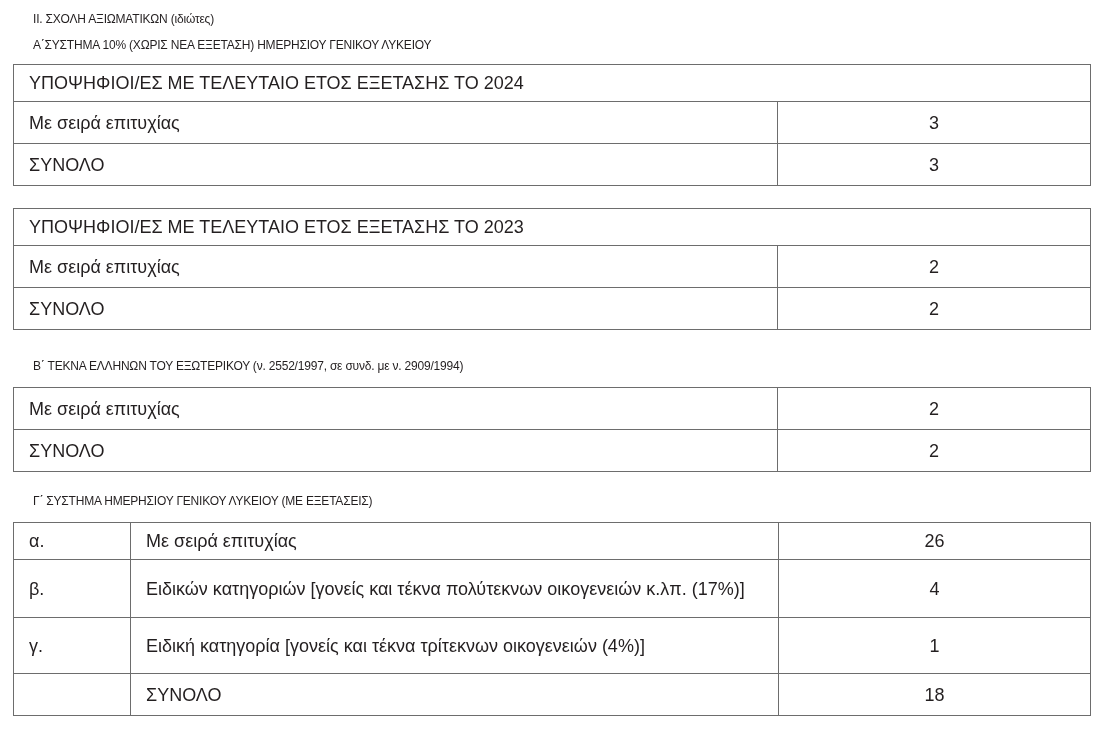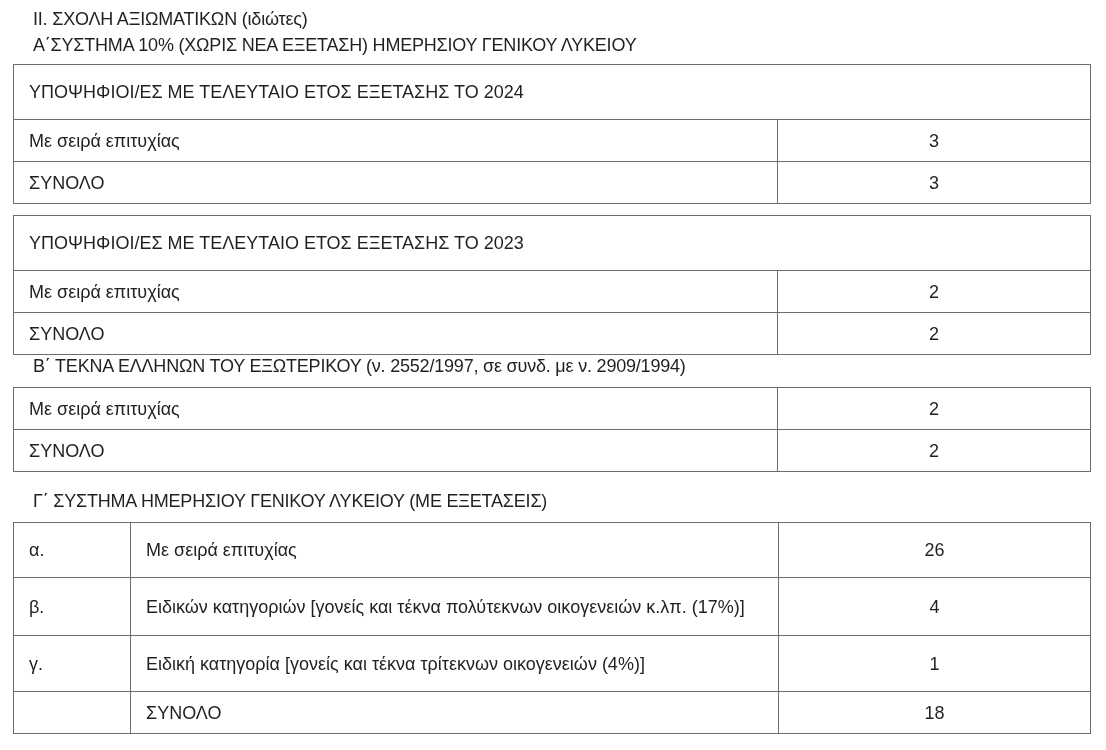--- a/index.html
+++ b/index.html
@@ -11,21 +11,21 @@
       width: 1106px;
       height: 750px;
       position: relative;
       overflow: hidden;
       font-family: "Liberation Sans", "DejaVu Sans", sans-serif;
       color: #231f20;
     }
     .heading {
       position: absolute;
       left: 33px;
-      font-size: 18px;
+      font-size: 12px;
       line-height: 22px;
       white-space: nowrap;
       letter-spacing: -0.2px;
     }
     table.doc {
       position: absolute;
       left: 13px;
       width: 1077px;
       border-collapse: collapse;
       table-layout: fixed;
@@ -38,21 +38,21 @@
       line-height: 22px;
     }
     table.doc td.num {
       text-align: center;
       padding: 0;
     }
     table.doc td.dark-top {
       border-top-color: #231f20;
     }
     .r43 { height: 42px; }
-    .r44 { height: 55px; }
+    .r44 { height: 37px; }
     .r59 { height: 58px; }
     .r57 { height: 56px; }
   </style>
 </head>
 <body>
 
 <div class="heading" style="top:8px;">II. ΣΧΟΛΗ ΑΞΙΩΜΑΤΙΚΩΝ (ιδιώτες)</div>
 <div class="heading" style="top:34px;">Α΄ΣΥΣΤΗΜΑ 10% (ΧΩΡΙΣ ΝΕΑ ΕΞΕΤΑΣΗ) ΗΜΕΡΗΣΙΟΥ ΓΕΝΙΚΟΥ ΛΥΚΕΙΟΥ</div>
 
 <table class="doc" style="top:64px;">
@@ -68,21 +68,21 @@
     <td class="dark-top">Με σειρά επιτυχίας</td>
     <td class="num dark-top">3</td>
   </tr>
   <tr class="r43">
     <td class="dark-top">ΣΥΝΟΛΟ</td>
     <td class="num dark-top">3</td>
   </tr>
 </tbody>
   </table>
 
-<table class="doc" style="top:208px;margin-top:7px;">
+<table class="doc" style="top:208px;">
   <colgroup>
       <col style="width:764px">
       <col style="width:313px">
     </colgroup>
   <tbody>
       <tr class="r44">
     <td colspan="2">ΥΠΟΨΗΦΙΟΙ/ΕΣ ΜΕ ΤΕΛΕΥΤΑΙΟ ΕΤΟΣ ΕΞΕΤΑΣΗΣ ΤΟ 2023</td>
   </tr>
   <tr class="r43">
     <td>Με σειρά επιτυχίας</td>

